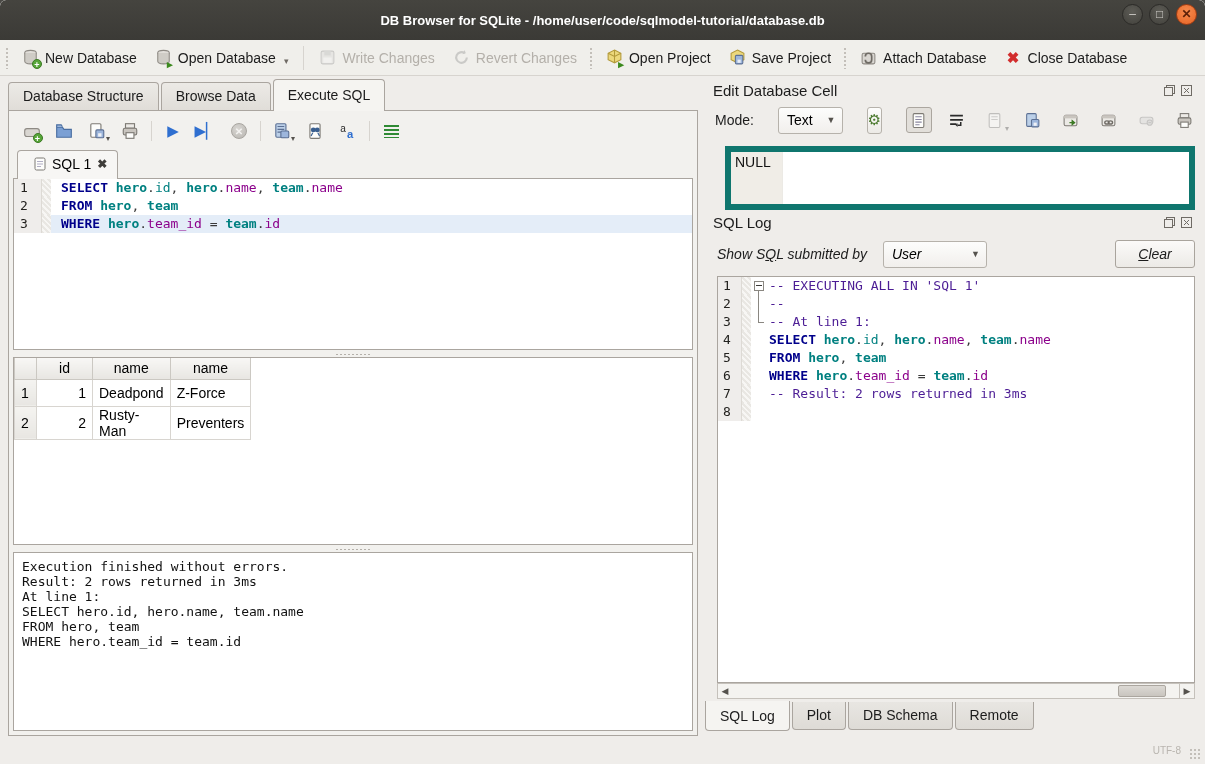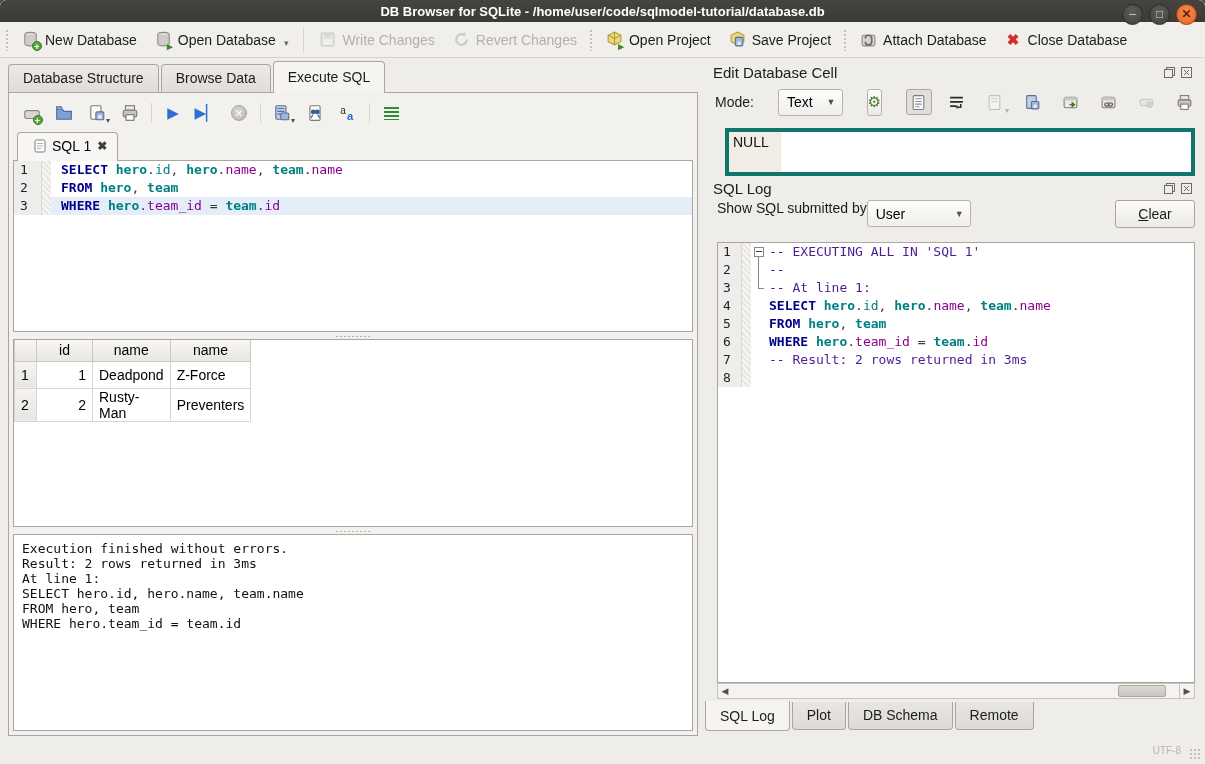--- a/index.html
+++ b/index.html
@@ -1,20 +1,20 @@
 <!DOCTYPE html>
 <html><head>
 <meta charset="utf-8">
 <style>
   * { margin:0; padding:0; box-sizing:border-box; }
   html,body { width:1205px; height:764px; background:#4a4945; font-family:"Liberation Sans", sans-serif; }
   .window { width:1205px; height:764px; display:flex; flex-direction:column; background:#efedea; border-radius:6px 6px 0 0; overflow:hidden; }
 
   
-  .titlebar { height:22px; background:linear-gradient(#45443f,#3b3a36); display:flex; align-items:center; position:relative; flex:none; border-radius:6px 6px 0 0; }
+  .titlebar { height:40px; background:linear-gradient(#45443f,#3b3a36); display:flex; align-items:center; position:relative; flex:none; border-radius:6px 6px 0 0; }
   .title-text { position:absolute; left:0; right:0; text-align:center; color:#fff; font-weight:bold; font-size:13px; }
   .win-controls { position:absolute; right:8px; top:4px; display:flex; gap:6px; }
   .wbtn { width:21px; height:21px; border-radius:50%; background:radial-gradient(circle at 50% 35%,#5d5c56,#42413c); border:1px solid #2c2b28; color:#cfcdc8; font-size:12px; line-height:19px; text-align:center; }
   .wbtn.close { background:radial-gradient(circle at 50% 35%,#f68b4e,#e66425); border-color:#a33d12; color:#5d2008; font-weight:bold; }
 
   
   .menubar { height:24px; background:#f2f1ef; display:flex; align-items:center; padding-left:8px; gap:2px; flex:none; border-bottom:1px solid #e4e2de; }
   .menu-item { padding:2px 9px; font-size:14px; color:#1c1c1c; }
   .menu-item u { text-decoration:underline; }
 
@@ -100,28 +100,28 @@
   .lbl { font-size:14px; color:#1c1c1c; }
   .combo { background:linear-gradient(#fdfdfc,#f1efec); border:1px solid #b6b2ab; border-radius:3px; height:27px; display:flex; align-items:center; padding:0 6px 0 8px; font-size:14px; gap:14px; }
   .combo .carr { font-size:9px; color:#55524d; margin-left:auto; }
   .gear-btn { width:30px; height:27px; border:1px solid #b6b2ab; border-radius:3px; background:linear-gradient(#fdfdfc,#eceae6); display:flex; align-items:center; justify-content:center; font-size:15px; color:#4b7a2e; }
   .cell-icons { margin-left:auto; display:flex; gap:12px; align-items:center; }
   .cbtn { width:26px; height:26px; display:flex; align-items:center; justify-content:center; border-radius:3px; position:relative; }
   .cbtn.pressed { background:#e2dfda; border:1px solid #aba69f; }
   .cbtn.disabled { opacity:.4; filter:grayscale(1); }
   .cbtn svg { width:17px; height:17px; }
 
-  .cell-editor { height:48px; flex:none; margin:8px 2px 0 20px; border:4px solid #0f766e; background:#fff; display:flex; }
+  .cell-editor { height:64px; flex:none; margin:8px 2px 0 20px; border:6px solid #0f766e; background:#fff; display:flex; }
   .null-strip { width:52px; background:#f0ede7; border-right:1px solid #eceae5; padding:2px 0 0 4px; font-size:14px; color:#111; }
 
   .type-row { flex:none; padding:14px 2px 0 12px; position:relative; height:66px; }
   .type-line { font-size:14px; color:#1c1c1c; line-height:22px; }
   .apply-btn { position:absolute; right:2px; top:12px; width:80px; height:26px; border:1px solid #cbc7c1; border-radius:3px; background:#f1efec; color:#b4b0aa; font-size:14px; text-align:center; line-height:24px; }
 
-  .filter-row { height:40px; flex:none; display:flex; gap:0; padding:0 2px 0 12px; }
+  .filter-row { height:40px; flex:none; display:flex; align-items:center; gap:16px; padding:0 2px 0 12px;font-style:italic; }
   .clear-btn { margin-left:auto; width:80px; height:28px; border:1px solid #a9a49d; border-radius:3px; background:linear-gradient(#fbfaf9,#eceae6); font-size:14px; text-align:center; line-height:26px; color:#1c1c1c; }
   .clear-btn u { text-decoration:underline; }
 
   .log-box { flex:1; margin:2px 2px 0 12px; border:1px solid #aaa59f; background:#fff; overflow:hidden; font-family:"DejaVu Sans Mono", monospace; font-size:13px; min-height:0; }
   .log-line { display:flex; height:18px; line-height:18px; }
   .lgut { width:24px; flex:none; background:#efedeb; padding-left:5px; border-right:1px solid #dddad5; color:#23221f; }
   .fold { width:16px; flex:none; position:relative; }
   .fold.f-open::before { content:""; position:absolute; left:3px; top:4px; width:8px; height:8px; border:1px solid #8a8781; background:#fff; }
   .fold.f-open::after { content:""; position:absolute; left:5px; top:8px; width:6px; border-top:1px solid #3c3a37; }
   .fold.f-open .tail { position:absolute; left:7px; top:14px; bottom:0; border-left:1px solid #8a8781; }

